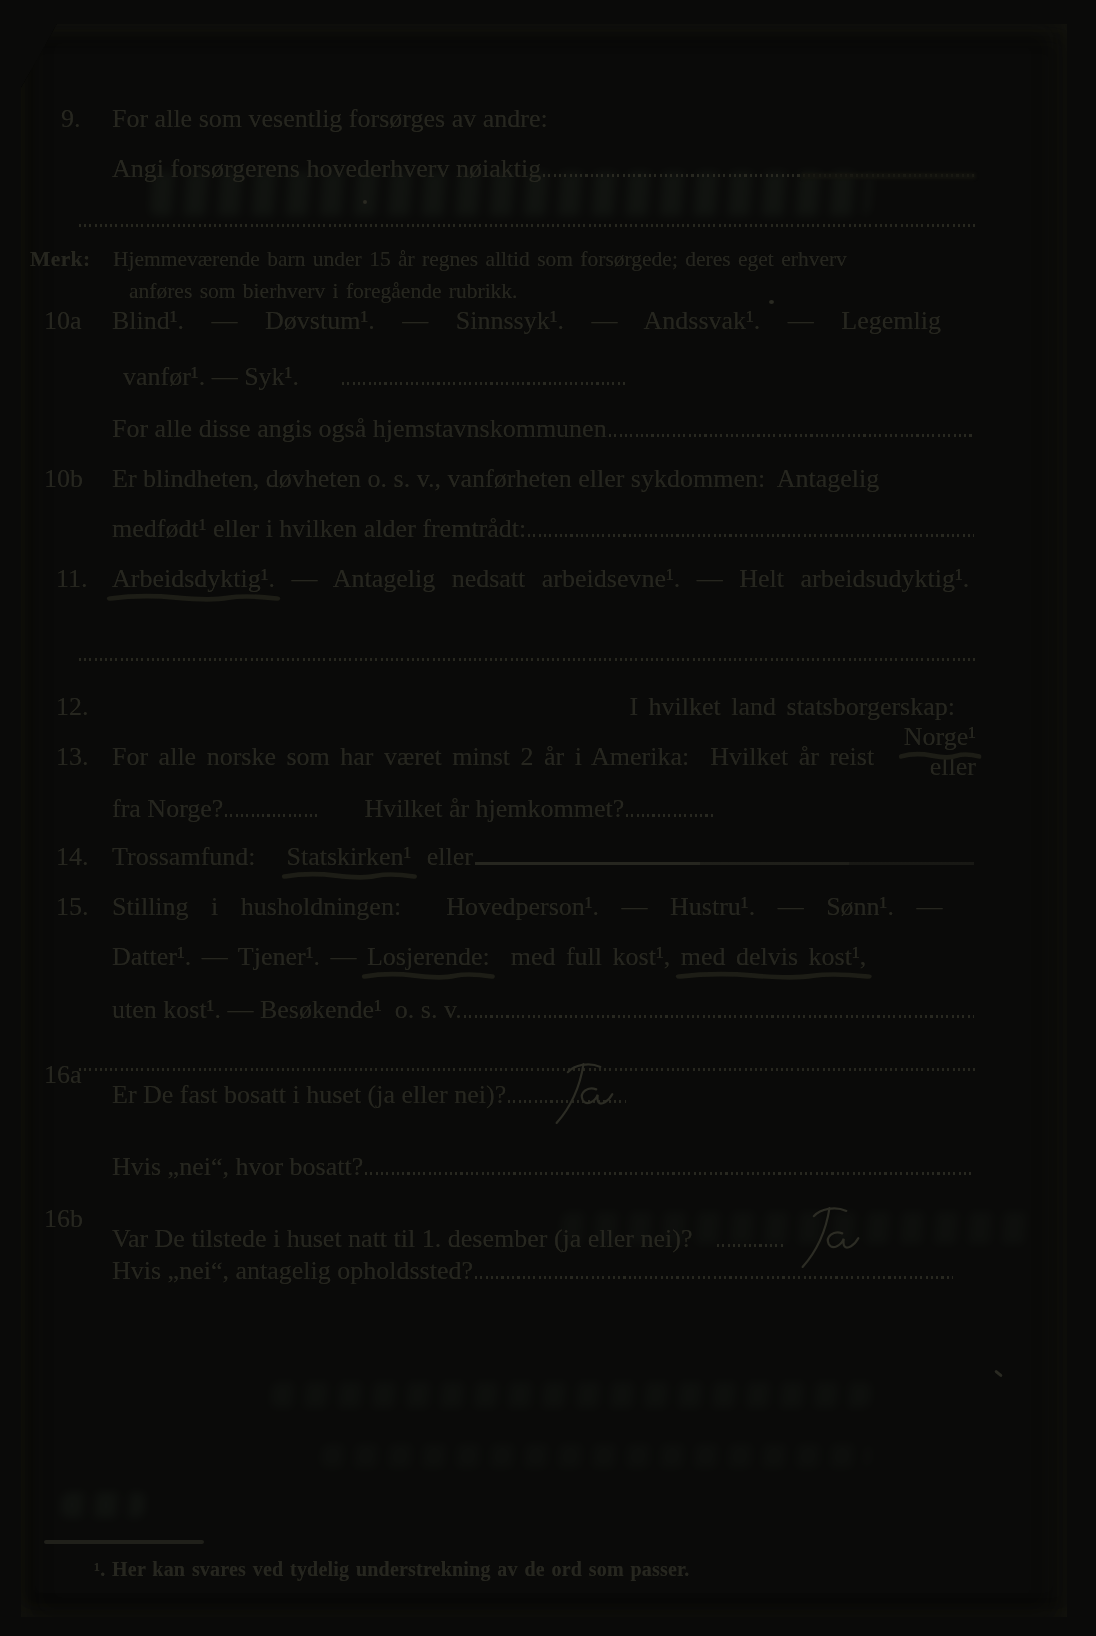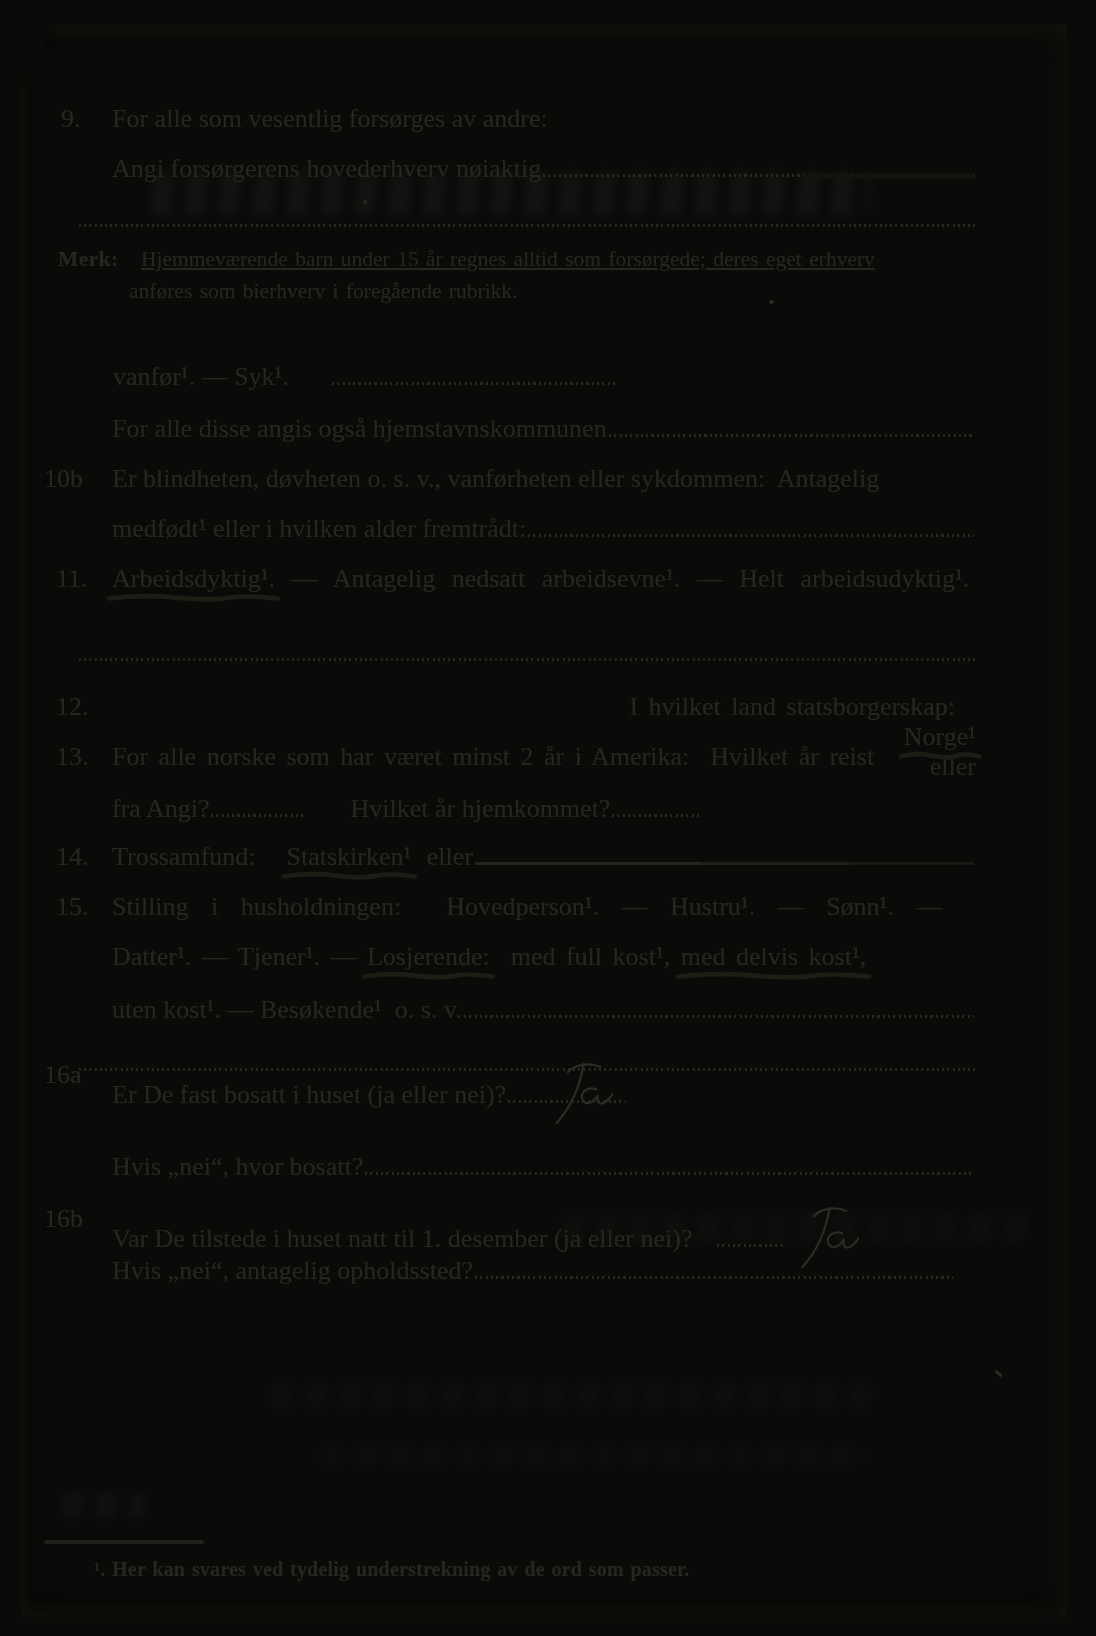--- a/index.html
+++ b/index.html
@@ -71,35 +71,36 @@
   <div class="ghost" style="left:250px;top:1358px;width:600px;height:26px;opacity:.07;"></div>
   <div class="ghost" style="left:300px;top:1420px;width:550px;height:24px;opacity:.06;"></div>
   <div class="ghost" style="left:40px;top:1468px;width:84px;height:26px;opacity:.10;"></div>
 
   <div class="speck" style="left:748px;top:276px;width:5px;height:4px;"></div>
   <div class="speck" style="left:342px;top:176px;width:4px;height:4px;"></div>
   <div class="speck" style="left:973px;top:1348px;width:9px;height:3px;transform:rotate(40deg);border-radius:2px;"></div>
 <div class="row " style="top: 80px; left: 91px; width: 864px;"><span class="num" style="left: -51px;">9.</span><span class="t">For alle som vesentlig forsørges av andre:</span></div>
     <div class="row " style="top: 130px; left: 91px; width: 864px;"><span class="t">Angi forsørgerens hovederhverv nøiaktig</span><span class="dots fill"></span><span class="smudge"></span></div>
     <div class="rule dotted" style="top: 200px; left: 58px; width: 897px;"></div>
-    <div class="row merk" style="top: 222px; left: 120px; width: 847px; text-decoration: underline;"><span class="num" style="left: -83px;">Merk:</span><span class="t">Hjemmeværende barn under 15 år regnes alltid som forsørgede; deres eget erhverv</span></div>
+    <div class="row merk" style="top: 222px; left: 92px; width: 847px;"><span class="num" style="left: -83px;">Merk:</span><span class="t">Hjemmeværende barn under 15 år regnes alltid som forsørgede; deres eget erhverv</span></div>
     <div class="row merk" style="top: 254px; left: 108px; width: 847px;"><span class="t">anføres som bierhverv i foregående rubrikk.</span></div>
-    <div class="row " style="top: 338px; left: 92px; width: 864px; gap: 41px;"><span class="t">vanfør¹. — Syk¹.</span><span class="dots" style="width: 285px;"></span></div>
+    <div class="row sp1" style="top: 282px; left: 91px; width: 864px;"><span class="num" style="left: -68px;">10a</span><span class="t">Blind¹. — Døvstum¹. — Sinnssyk¹. — Andssvak¹. — Legemlig</span></div>
+    <div class="row " style="top: 338px; left: 102px; width: 864px; gap: 41px;"><span class="t">vanfør¹. — Syk¹.</span><span class="dots" style="width: 285px;"></span></div>
     <div class="row " style="top: 390px; left: 91px; width: 864px;"><span class="t">For alle disse angis også hjemstavnskommunen</span><span class="dots fill"></span></div>
     <div class="row " style="top: 440px; left: 91px; width: 864px;"><span class="num" style="left: -68px;">10b</span><span class="t">Er blindheten, døvheten o. s. v., vanførheten eller sykdommen:  Antagelig</span></div>
     <div class="row " style="top: 490px; left: 91px; width: 864px;"><span class="t">medfødt¹ eller i hvilken alder fremtrådt:</span><span class="dots fill"></span></div>
     <div class="row sp4" style="top: 540px; left: 91px; width: 864px;"><span class="num" style="left: -56px;">11.</span><span class="u">Arbeidsdyktig¹.<svg viewBox="0 0 100 10" preserveAspectRatio="none">
           <path d="M2 5 Q 20 1.2, 40 4.2 T 70 4.4 T 98 5" fill="none" stroke="#1d1d16" stroke-width="4.2" stroke-linecap="round"></path>
         </svg></span><span class="t"> — Antagelig nedsatt arbeidsevne¹. — Helt arbeidsudyktig¹.</span></div>
     <div class="rule dotted" style="top: 634px; left: 58px; width: 897px;"></div>
     <div class="row sp2" style="top: 668px; left: 91px; width: 864px; flex-direction: column;"><span class="num" style="left: -56px;">12.</span><span class="t">I hvilket land statsborgerskap:  </span><span class="u">Norge¹<svg viewBox="0 0 100 10" preserveAspectRatio="none">
           <path d="M2 5 Q 20 1.2, 40 4.2 T 70 4.4 T 98 5" fill="none" stroke="#1d1d16" stroke-width="4.2" stroke-linecap="round"></path>
         </svg></span><span class="t"> eller</span><span class="dots fill"></span></div>
     <div class="row sp2" style="top: 718px; left: 91px; width: 864px;"><span class="num" style="left: -56px;">13.</span><span class="t">For alle norske som har været minst 2 år i Amerika:  Hvilket år reist</span></div>
-    <div class="row " style="top: 770px; left: 91px; width: 864px;"><span class="t">fra Angi?</span><span class="dots" style="width: 95px;"></span><span class="gap" style="width: 42px;"></span><span class="t">Hvilket år hjemkommet?</span><span class="dots" style="width: 88px;"></span></div>
+    <div class="row " style="top: 770px; left: 91px; width: 864px;"><span class="t">fra Norge?</span><span class="dots" style="width: 95px;"></span><span class="gap" style="width: 42px;"></span><span class="t">Hvilket år hjemkommet?</span><span class="dots" style="width: 88px;"></span></div>
     <div class="row sp5" style="top: 818px; left: 91px; width: 864px;"><span class="num" style="left: -56px;">14.</span><span class="t">Trossamfund:  </span><span class="u">Statskirken¹<svg viewBox="0 0 100 10" preserveAspectRatio="none">
           <path d="M2 5 Q 20 1.2, 40 4.2 T 70 4.4 T 98 5" fill="none" stroke="#1d1d16" stroke-width="4.2" stroke-linecap="round"></path>
         </svg></span><span class="t"> eller</span><span class="dots solid fill"></span></div>
     <div class="row sp3" style="top: 868px; left: 91px; width: 864px;"><span class="num" style="left: -56px;">15.</span><span class="t">Stilling i husholdningen:  Hovedperson¹. — Hustru¹. — Sønn¹. —</span></div>
     <div class="row sp2" style="top: 918px; left: 91px; width: 864px;"><span class="t">Datter¹. — Tjener¹. — </span><span class="u">Losjerende:<svg viewBox="0 0 100 10" preserveAspectRatio="none">
           <path d="M2 5 Q 20 1.2, 40 4.2 T 70 4.4 T 98 5" fill="none" stroke="#1d1d16" stroke-width="4.2" stroke-linecap="round"></path>
         </svg></span><span class="t">  med full kost¹, </span><span class="u">med delvis kost¹,<svg viewBox="0 0 100 10" preserveAspectRatio="none">
           <path d="M2 5 Q 20 1.2, 40 4.2 T 70 4.4 T 98 5" fill="none" stroke="#1d1d16" stroke-width="4.2" stroke-linecap="round"></path>
         </svg></span></div>
     <div class="row " style="top: 971px; left: 91px; width: 864px;"><span class="t">uten kost¹. — Besøkende¹  o. s. v.</span><span class="dots fill"></span></div>

